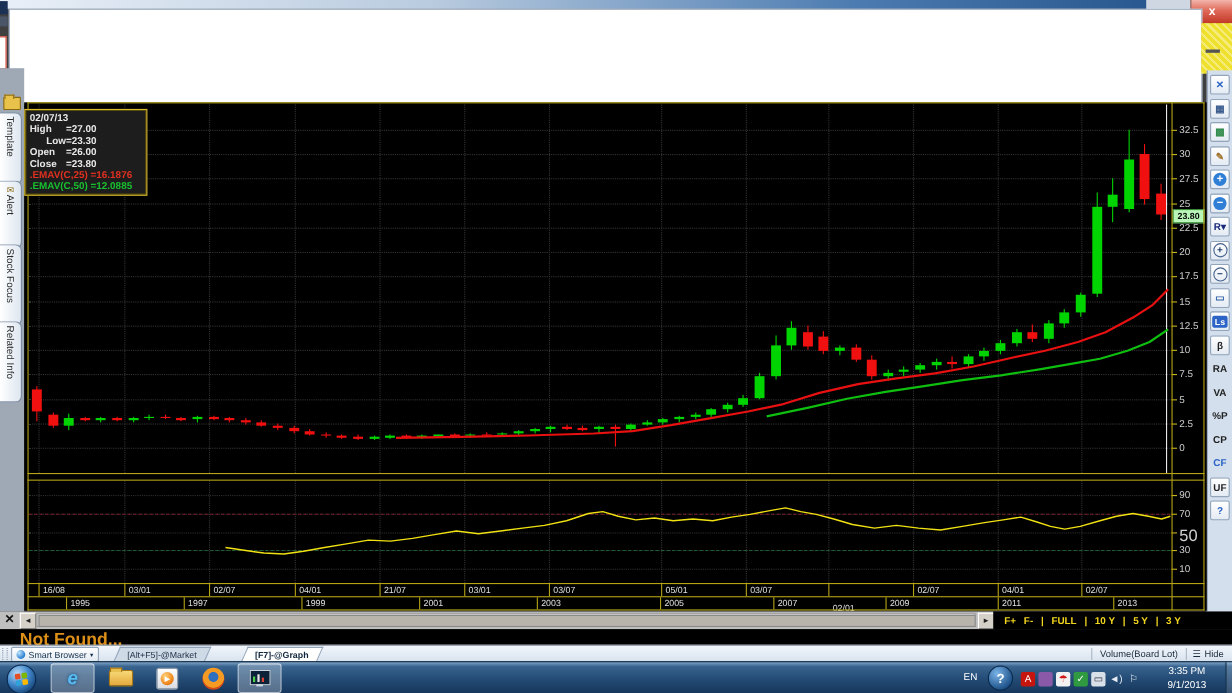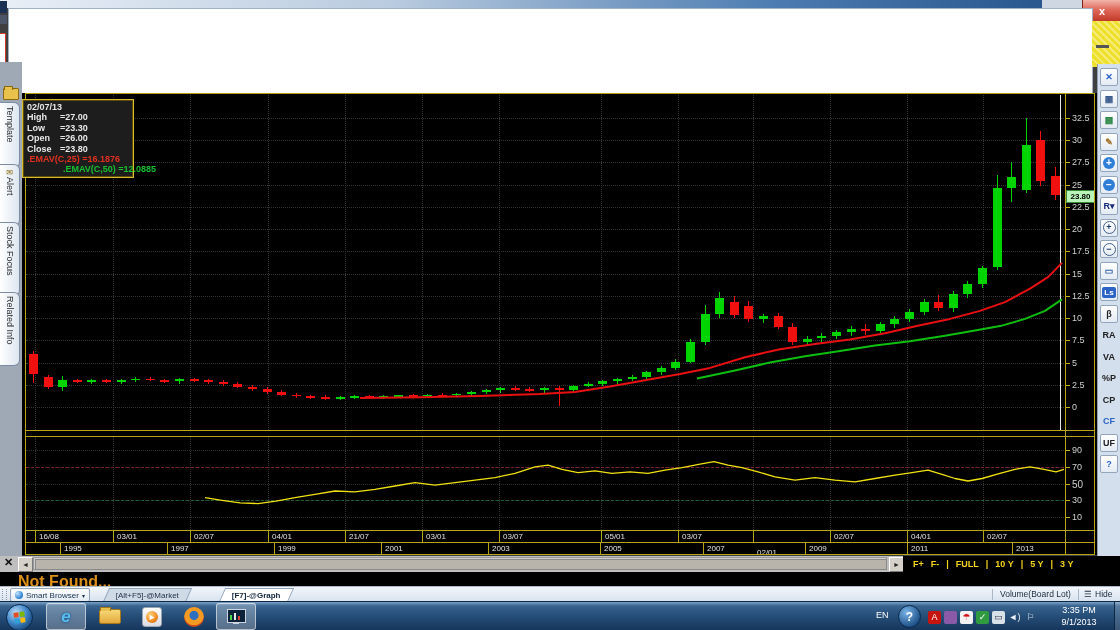--- a/index.html
+++ b/index.html
@@ -312,21 +312,21 @@
       <div style="position: absolute; left: 1012px; top: 543px; width: 1px; height: 11px; background: rgb(181, 164, 22);"></div>
       <div style="position: absolute; left: 1016px; top: 544px; color: rgb(224, 224, 224); font-size: 8px;">2013</div>
       <div style="position: absolute; left: 26px; top: 517px; width: 1038px; height: 0px; border-top: 1px dotted rgb(46, 46, 46);"></div>
       <div style="position: absolute; left: 1065px; top: 517px; width: 5px; height: 1px; background: rgb(201, 181, 21);"></div>
       <div style="position: absolute; left: 1072px; top: 512px; color: rgb(207, 207, 207); font-size: 9px;">10</div>
       <div style="position: absolute; left: 26px; top: 500px; width: 1038px; height: 0px; border-top: 1px dotted rgb(46, 46, 46);"></div>
       <div style="position: absolute; left: 1065px; top: 500px; width: 5px; height: 1px; background: rgb(201, 181, 21);"></div>
       <div style="position: absolute; left: 1072px; top: 495px; color: rgb(207, 207, 207); font-size: 9px;">30</div>
       <div style="position: absolute; left: 26px; top: 484px; width: 1038px; height: 0px; border-top: 1px dotted rgb(46, 46, 46);"></div>
       <div style="position: absolute; left: 1065px; top: 484px; width: 5px; height: 1px; background: rgb(201, 181, 21);"></div>
-      <div style="position: absolute; left: 1072px; top: 479px; color: rgb(207, 207, 207); font-size: 10px;">50</div>
+      <div style="position: absolute; left: 1072px; top: 479px; color: rgb(207, 207, 207); font-size: 15px;">50</div>
       <div style="position: absolute; left: 26px; top: 467px; width: 1038px; height: 0px; border-top: 1px dotted rgb(46, 46, 46);"></div>
       <div style="position: absolute; left: 1065px; top: 467px; width: 5px; height: 1px; background: rgb(201, 181, 21);"></div>
       <div style="position: absolute; left: 1072px; top: 462px; color: rgb(207, 207, 207); font-size: 9px;">70</div>
       <div style="position: absolute; left: 26px; top: 450px; width: 1038px; height: 0px; border-top: 1px dotted rgb(46, 46, 46);"></div>
       <div style="position: absolute; left: 1065px; top: 450px; width: 5px; height: 1px; background: rgb(201, 181, 21);"></div>
       <div style="position: absolute; left: 1072px; top: 445px; color: rgb(207, 207, 207); font-size: 9px;">90</div>
       <div style="position: absolute; left: 26px; top: 467px; width: 1038px; height: 0px; border-top: 1px dashed rgb(126, 30, 46);"></div>
       <div style="position: absolute; left: 26px; top: 500px; width: 1038px; height: 0px; border-top: 1px dashed rgb(30, 94, 46);"></div>
       <div style="position: absolute; left: 33px; top: 351px; width: 1px; height: 32px; background: rgb(240, 16, 16);"></div>
       <div style="position: absolute; left: 29px; top: 353.6px; width: 9px; height: 20.5px; background: rgb(240, 16, 16);"></div>
@@ -486,25 +486,25 @@
       <div style="position: absolute; left: 25px; top: 93px; width: 1px; height: 462px; background: rgb(181, 164, 22);"></div>
       <div style="position: absolute; left: 1065px; top: 93px; width: 1px; height: 462px; background: rgb(181, 164, 22);"></div>
       <div style="position: absolute; left: 1094px; top: 93px; width: 1px; height: 462px; background: rgb(181, 164, 22);"></div>
       <div style="position: absolute; left: 26px; top: 95px; width: 1038px; height: 335px;"></div>
       <div style="position: absolute; left: 26px; top: 437px; width: 1038px; height: 93px;"></div>
     </div>
 
   <div class="a infobox" style="left:22px;top:99px;width:102px;height:73px;" id="priceInfo">
     <div style="color:#e8e8e8;">02/07/13</div>
   <div style="color: rgb(232, 232, 232);"><span class="lab" style="width: 33px;">High</span>=27.00</div>
-      <div style="color: rgb(232, 232, 232);"><span class="lab" style="width: 33px;">Low</span>=23.30</div>
+      <div style="color: rgb(232, 232, 232);"><span class="lab" style="width: 33px; text-align: right;">Low</span>=23.30</div>
       <div style="color: rgb(232, 232, 232);"><span class="lab" style="width: 33px;">Open</span>=26.00</div>
       <div style="color: rgb(232, 232, 232);"><span class="lab" style="width: 33px;">Close</span>=23.80</div>
       <div style="color: rgb(224, 48, 32);">.EMAV(C,25) =16.1876</div>
-      <div style="color: rgb(24, 192, 48); margin-left: 36px;">.EMAV(C,50) =12.0885</div>
+      <div style="color: rgb(24, 192, 48);">.EMAV(C,50) =12.0885</div>
     </div>
 
 
   <div class="a scrollrow">
     <div style="position:absolute;left:4px;top:0px;color:#111;font-size:11px;font-weight:bold;">✕</div>
     <div class="sbtn" style="left:18px;">◄</div>
     <div class="strack">
       <div class="sthumb"></div>
     </div>
     <div class="sbtn" style="left:889px;">►</div>

